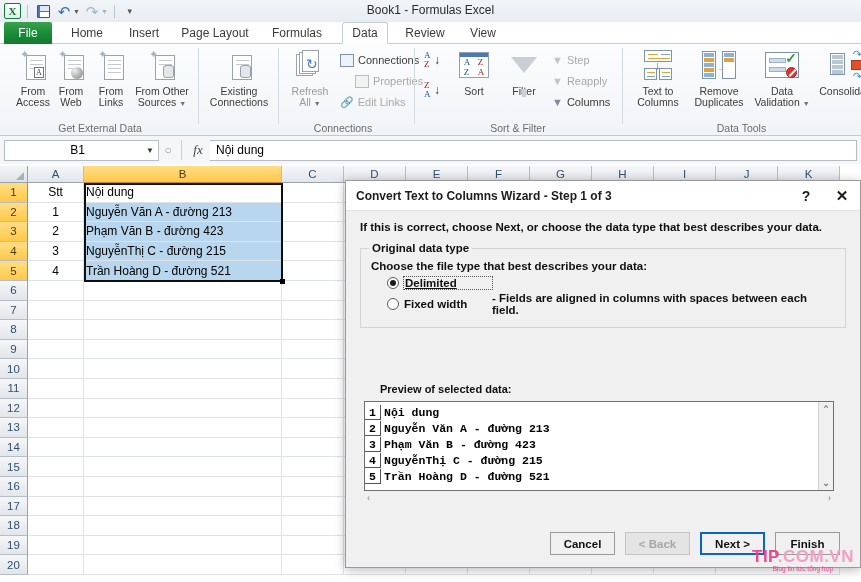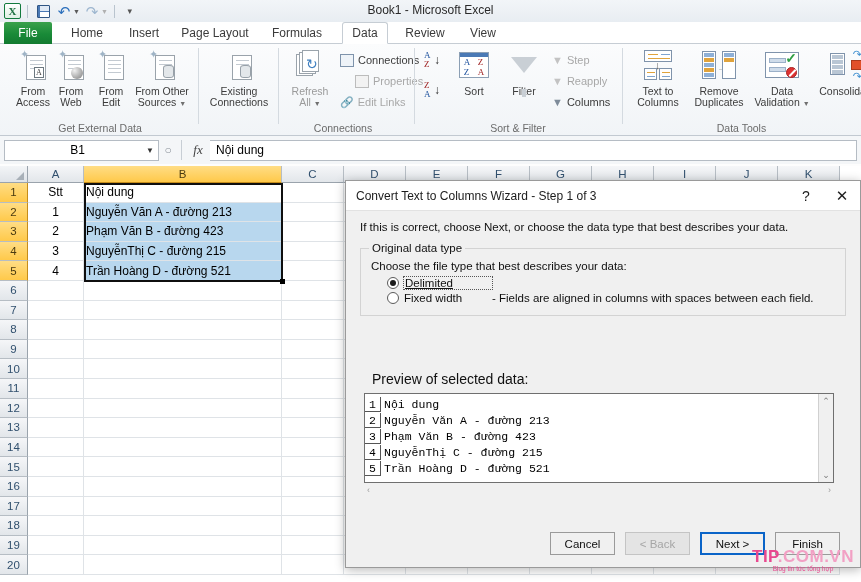--- a/index.html
+++ b/index.html
@@ -215,20 +215,21 @@
   .selbox {
     position:absolute; border: 2px solid #0f0f0f; pointer-events:none;
   }
   .selhandle { position:absolute; width:5px;height:5px;background:#000; }
 
   
   .dialog {
     position:absolute; left:345px; top:180px; width:516px; height:388px;
     background:#f0f0f0; border:1px solid #9a9a9a;
     box-shadow: 0 2px 10px rgba(0,0,0,.28);
+    font-weight: bold;
   }
   .dlg-title {
     height:30px; background:#fff; border-bottom:1px solid #e2e2e2;
     display:flex; align-items:center; padding-left:10px;
     font-size:12px; color:#1b1b1b;
   }
   .dlg-title .spacer{flex:1;}
   .dlg-help, .dlg-close {
     width:36px; height:29px; display:flex; align-items:center; justify-content:center;
     font-size:14px; color:#1b1b1b;
@@ -244,21 +245,21 @@
   .radio-row { display:flex; align-items:center; font-size:11.5px; color:#101010; margin:2px 0 3px 18px; }
   .radio {
     width:12px;height:12px;border-radius:50%;background:#fff;border:1px solid #5b5b5b;
     position:relative; margin-right:5px; flex:none;
   }
   .radio.on:after{content:"";position:absolute;left:2px;top:2px;width:6px;height:6px;border-radius:50%;background:#1b1b1b;}
   .rlabel { width:88px; }
   .rlabel .u { text-decoration: underline; }
   .rlabel.focus { outline:1px dotted #555; padding:0 1px; }
   .rdesc { }
-  .prev-label { font-size:14px; color:#101010; margin:0 0 6px 12px; }
+  .prev-label { font-size:11px; color:#101010; margin:0 0 6px 20px; }
   .prevbox {
     position:relative; margin-left:4px; width:470px; height:90px;
     background:#fff; border:1px solid #6f6f6f; display:flex;
   }
   .prev-inner { flex:1; overflow:hidden; padding:2px 0 0 0; }
   .prow { display:flex; height:16px; align-items:center; font-family:"Liberation Mono", monospace; font-size:11.5px; color:#000; }
   .pnum {
     width:16px; text-align:center; border-bottom:1px solid #555; border-right:1px solid #555;
     margin-right:3px; height:15px; line-height:15px;
   }
@@ -311,21 +312,21 @@
       <div class="qat-caret">▼</div>
       <div class="qat-btn">
           <span class="redo-g">↷</span>
         </div>
       <div class="qat-caret dim">▼</div>
       <div class="sep"></div>
       <div class="qat-btn">
           <span style="font-size:9px;color:#555;">▾</span>
         </div>
     </div>
-    <div class="title-text">Book1  -  Microsoft Excel</div>
+    <div class="title-text">Book1  -  Formulas Excel</div>
   </div>
 
   <div class="tabstrip">
     <div class="tab file" style="left:4px;width:48px;">File</div>
     <div class="tab" style="left:60px;width:54px;">Home</div>
     <div class="tab" style="left:118px;width:52px;">Insert</div>
     <div class="tab" style="left:174px;width:82px;">Page Layout</div>
     <div class="tab" style="left:262px;width:70px;">Formulas</div>
     <div class="tab active" style="left:342px;width:46px;">Data</div>
     <div class="tab" style="left:396px;width:58px;">Review</div>
@@ -368,21 +369,21 @@
           <div class="docicon">
               <span class="sparkle">✦</span>
               <div class="docpage">
                 <i style="top:4px"></i>
                 <i style="top:8px"></i>
                 <i style="top:12px"></i>
                 <i style="top:16px"></i>
               </div>
             </div>
         </div>
-        <div class="lbl"><span>From</span><br><span>Edit</span></div>
+        <div class="lbl"><span>From</span><br><span>Links</span></div>
       </div>
       <div class="bigbtn" style="left:126px;width:72px;">
         <div class="ico">
           <div class="docicon">
               <span class="sparkle">✦</span>
               <div class="docpage">
                 <i style="top:4px"></i>
                 <i style="top:8px"></i>
                 <span class="cyl"></span>
               </div>

